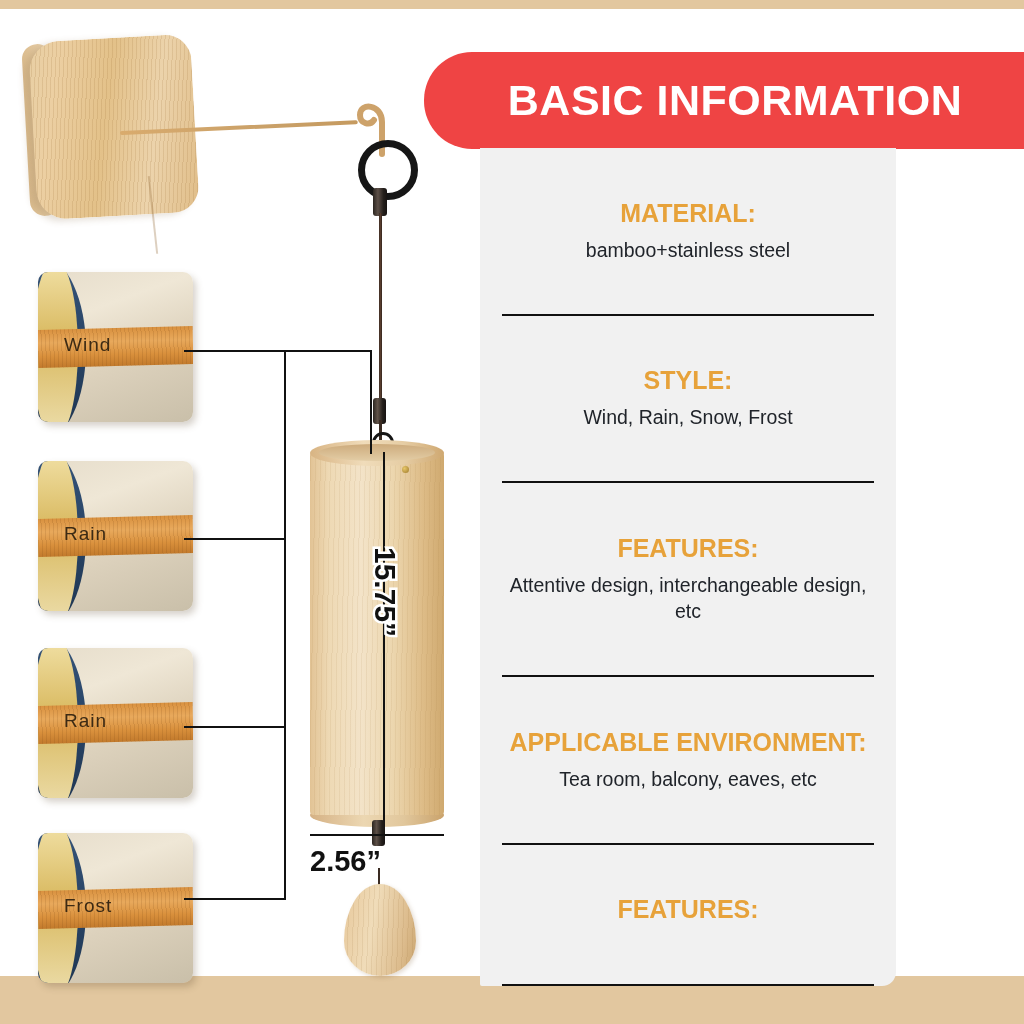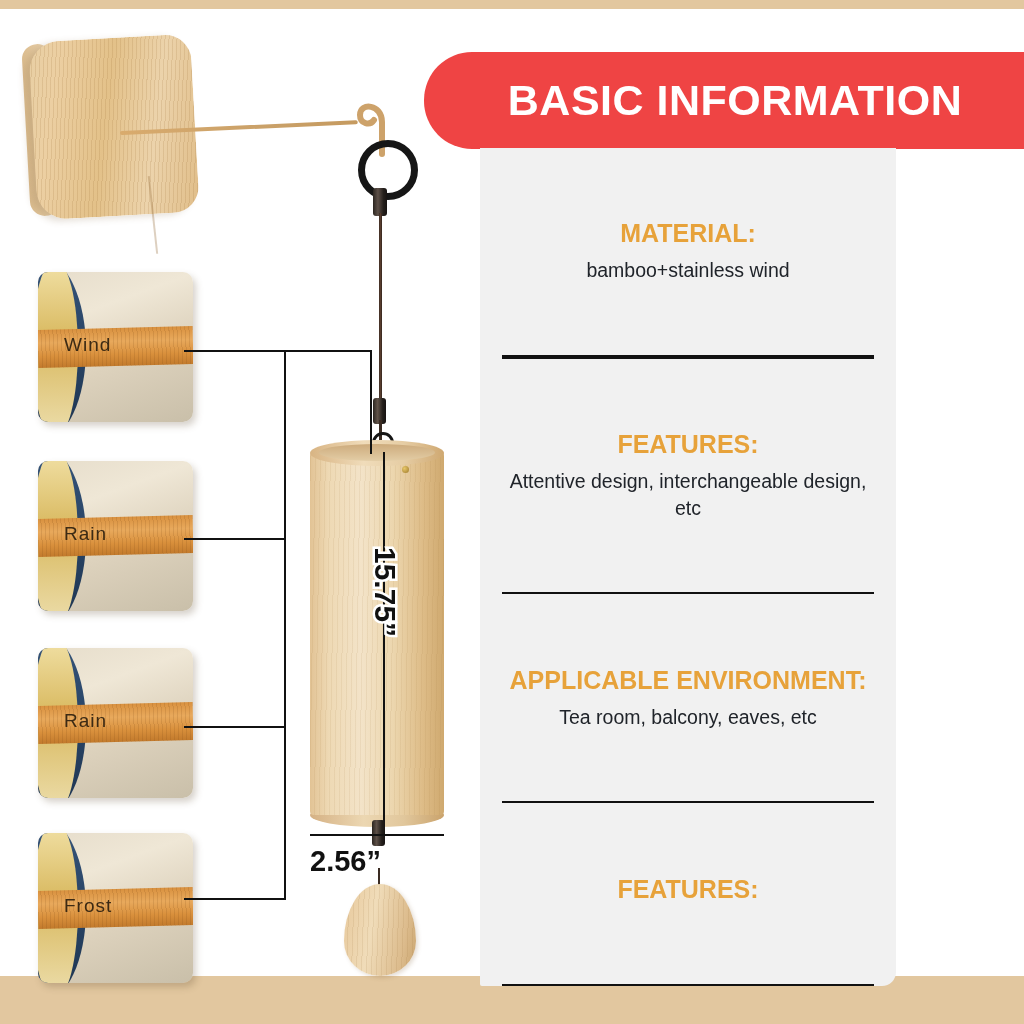--- a/index.html
+++ b/index.html
@@ -305,24 +305,28 @@
   <div class="line" style="left:370px;top:350px;width:2px;height:104px"></div>
 
   <div class="banner">
     <span class="banner-title">BASIC INFORMATION</span>
   </div>
 
   <div class="panel">
 
     <div class="spec">
       <div class="spec-title">MATERIAL:</div>
-      <div class="spec-value">bamboo+stainless wind</div>
-    </div>
-    <div class="divider"></div>
-
+      <div class="spec-value">bamboo+stainless steel</div>
+    </div>
+    <div class="divider"></div>
+
+    <div class="spec">
+      <div class="spec-title">STYLE:</div>
+      <div class="spec-value">Wind, Rain, Snow, Frost</div>
+    </div>
     <div class="divider"></div>
 
     <div class="spec">
       <div class="spec-title">FEATURES:</div>
       <div class="spec-value">Attentive design, interchangeable design, etc</div>
     </div>
     <div class="divider"></div>
 
     <div class="spec">
       <div class="spec-title">APPLICABLE ENVIRONMENT:</div>

